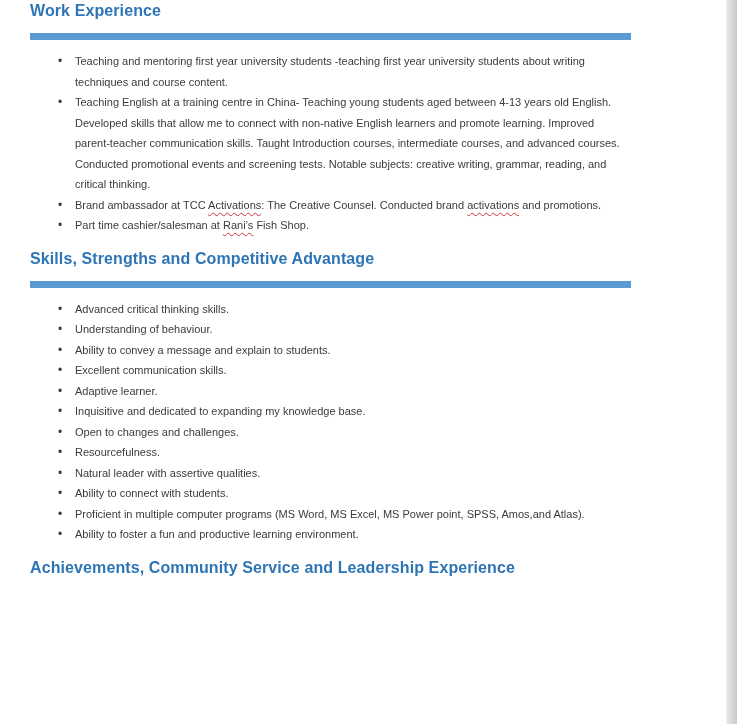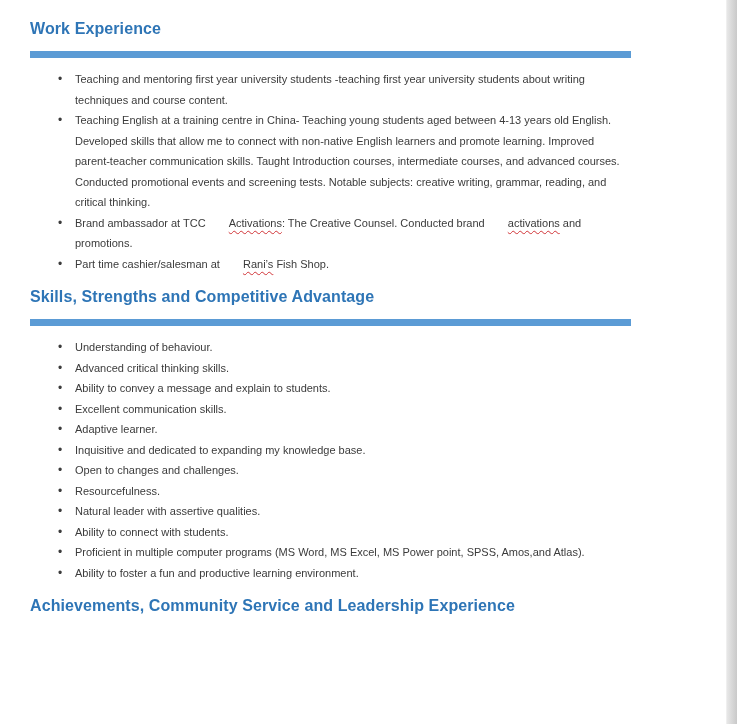--- a/index.html
+++ b/index.html
@@ -10,21 +10,21 @@
   .screen {
     position: relative;
     width: 737px;
     height: 724px;
     background: #ffffff;
     overflow: hidden;
     font-family: "Liberation Sans", "DejaVu Sans", sans-serif;
   }
   .page-content {
     position: absolute;
-    top: 19px;
+    top: 1px;
     left: 30px;
     width: 601px;
   }
   .doc-section { margin: 0; }
   .sec-title {
     margin: 13px 0 0 0;
     font-size: 16px;
     line-height: 20px;
     font-weight: 700;
     color: var(--heading-color, #2E75B6);
@@ -57,21 +57,20 @@
     top: 0;
     font-size: 12px;
     color: var(--body-color, #3B3B3B);
   }
   .li-text span { white-space: pre-wrap; }
   .misspell {
     text-decoration: underline wavy var(--squiggle-color, #D13438);
     text-decoration-thickness: 1px;
     text-underline-offset: 3px;
     text-decoration-skip-ink: none;
-    margin-left: 20px;
   }
   .right-edge {
     position: absolute;
     top: 0;
     right: 0;
     width: 10px;
     height: 724px;
     background: linear-gradient(to right, #e7e7e7, #c9c9c9);
     border-left: 1px solid #efefef;
   }
@@ -89,22 +88,22 @@
           <li><span class="li-text"><span>Teaching and mentoring first year university students -teaching first year university students about writing techniques and course content.</span></span></li>
           <li><span class="li-text"><span>Teaching English at a training centre in China- Teaching young students aged between 4-13 years old English. Developed skills that allow me to connect with non-native English learners and promote learning. Improved parent-teacher communication skills. Taught Introduction courses, intermediate courses, and advanced courses.  Conducted promotional events and screening tests. Notable subjects: creative writing, grammar, reading, and critical thinking.</span></span></li>
           <li><span class="li-text"><span>Brand ambassador at TCC </span><span class="misspell">Activations</span><span>: The Creative Counsel. Conducted brand </span><span class="misspell">activations</span><span> and promotions.</span></span></li>
           <li><span class="li-text"><span>Part time cashier/salesman at </span><span class="misspell">Rani’s</span><span> Fish Shop.</span></span></li>
         </ul>
       </section>
       <section class="doc-section">
         <h2 class="sec-title">Skills, Strengths and Competitive Advantage</h2>
         <div class="sec-rule"></div>
         <ul class="bullets">
+          <li><span class="li-text"><span>Advanced critical thinking skills.</span></span></li>
           <li><span class="li-text"><span>Understanding of behaviour.</span></span></li>
-          <li><span class="li-text"><span>Advanced critical thinking skills.</span></span></li>
           <li><span class="li-text"><span>Ability to convey a message and explain to students.</span></span></li>
           <li><span class="li-text"><span>Excellent communication skills.</span></span></li>
           <li><span class="li-text"><span>Adaptive learner.</span></span></li>
           <li><span class="li-text"><span>Inquisitive and dedicated to expanding my knowledge base.</span></span></li>
           <li><span class="li-text"><span>Open to changes and challenges.</span></span></li>
           <li><span class="li-text"><span>Resourcefulness.</span></span></li>
           <li><span class="li-text"><span>Natural leader with assertive qualities.</span></span></li>
           <li><span class="li-text"><span>Ability to connect with students.</span></span></li>
           <li><span class="li-text"><span>Proficient in multiple computer programs (MS Word, MS Excel, MS Power point, SPSS, Amos,and Atlas).</span></span></li>
           <li><span class="li-text"><span>Ability to foster a fun and productive learning environment.</span></span></li>

